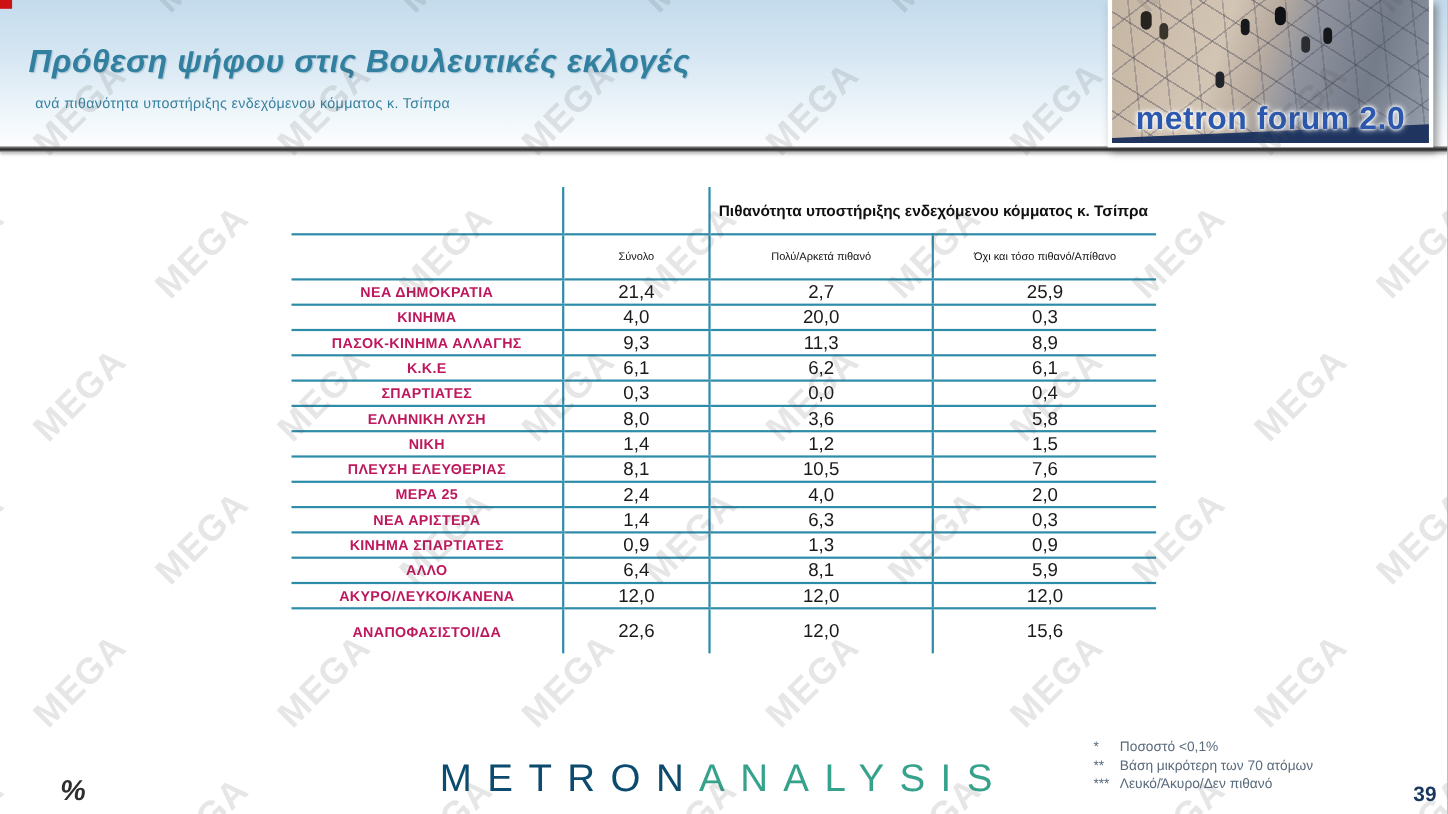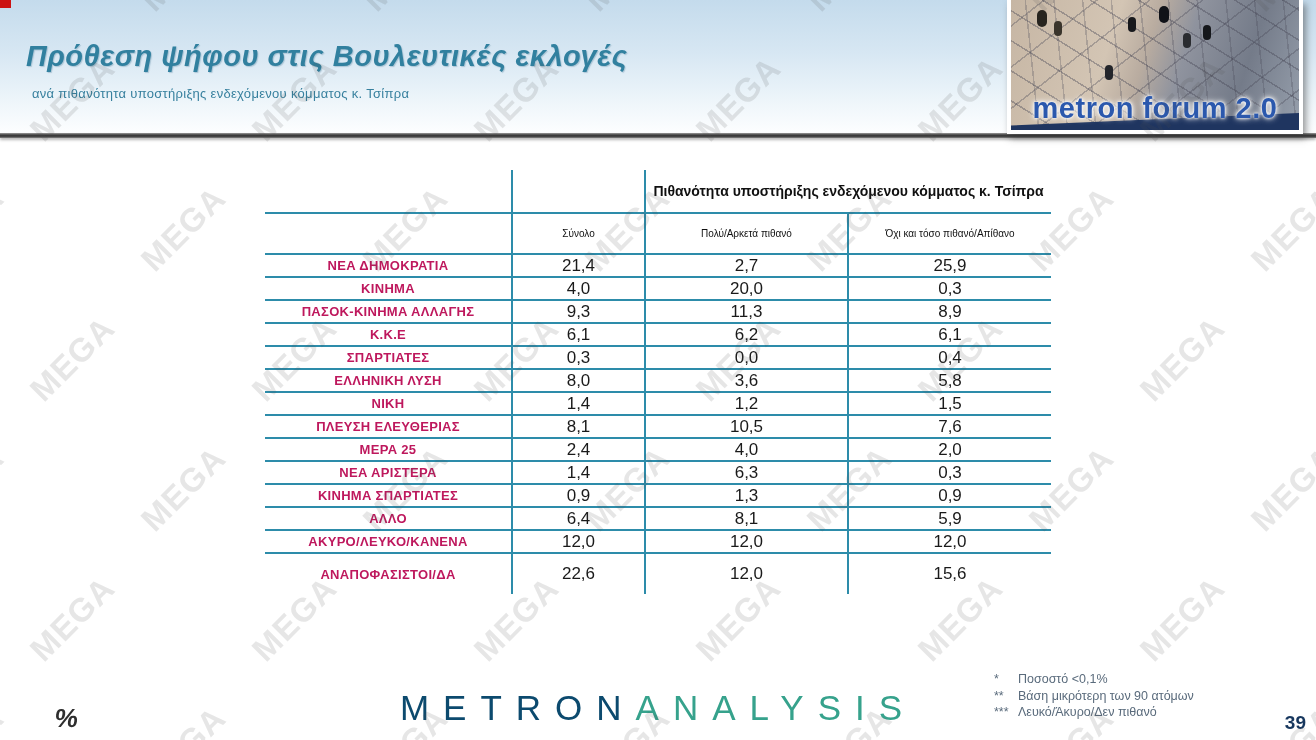--- a/index.html
+++ b/index.html
@@ -241,21 +241,21 @@
         <td class="num bL">12,0</td>
         <td class="num bL">15,6</td>
       </tr>
     </tbody>
   </table>
 
   <div class="brand"><span class="brand-metron">METRON</span><span class="brand-analysis">ANALYSIS</span></div>
 
   <div class="footnotes">
     <div class="fn"><span class="fn-m">*</span><span>Ποσοστό &lt;0,1%</span></div>
-    <div class="fn"><span class="fn-m">**</span><span>Βάση μικρότερη των 90 ατόμων</span></div>
+    <div class="fn"><span class="fn-m">**</span><span>Βάση μικρότερη των 70 ατόμων</span></div>
     <div class="fn"><span class="fn-m">***</span><span>Λευκό/Άκυρο/Δεν πιθανό</span></div>
   </div>
 
   <div class="percent">%</div>
   <div class="page-number">39</div>
 
   <div class="watermark-layer" id="wm-layer">
       <span class="wm" style="left: -90px; top: -50px;">MEGA</span>
       <span class="wm" style="left: 132px; top: -50px;">MEGA</span>
       <span class="wm" style="left: 354px; top: -50px;">MEGA</span>

